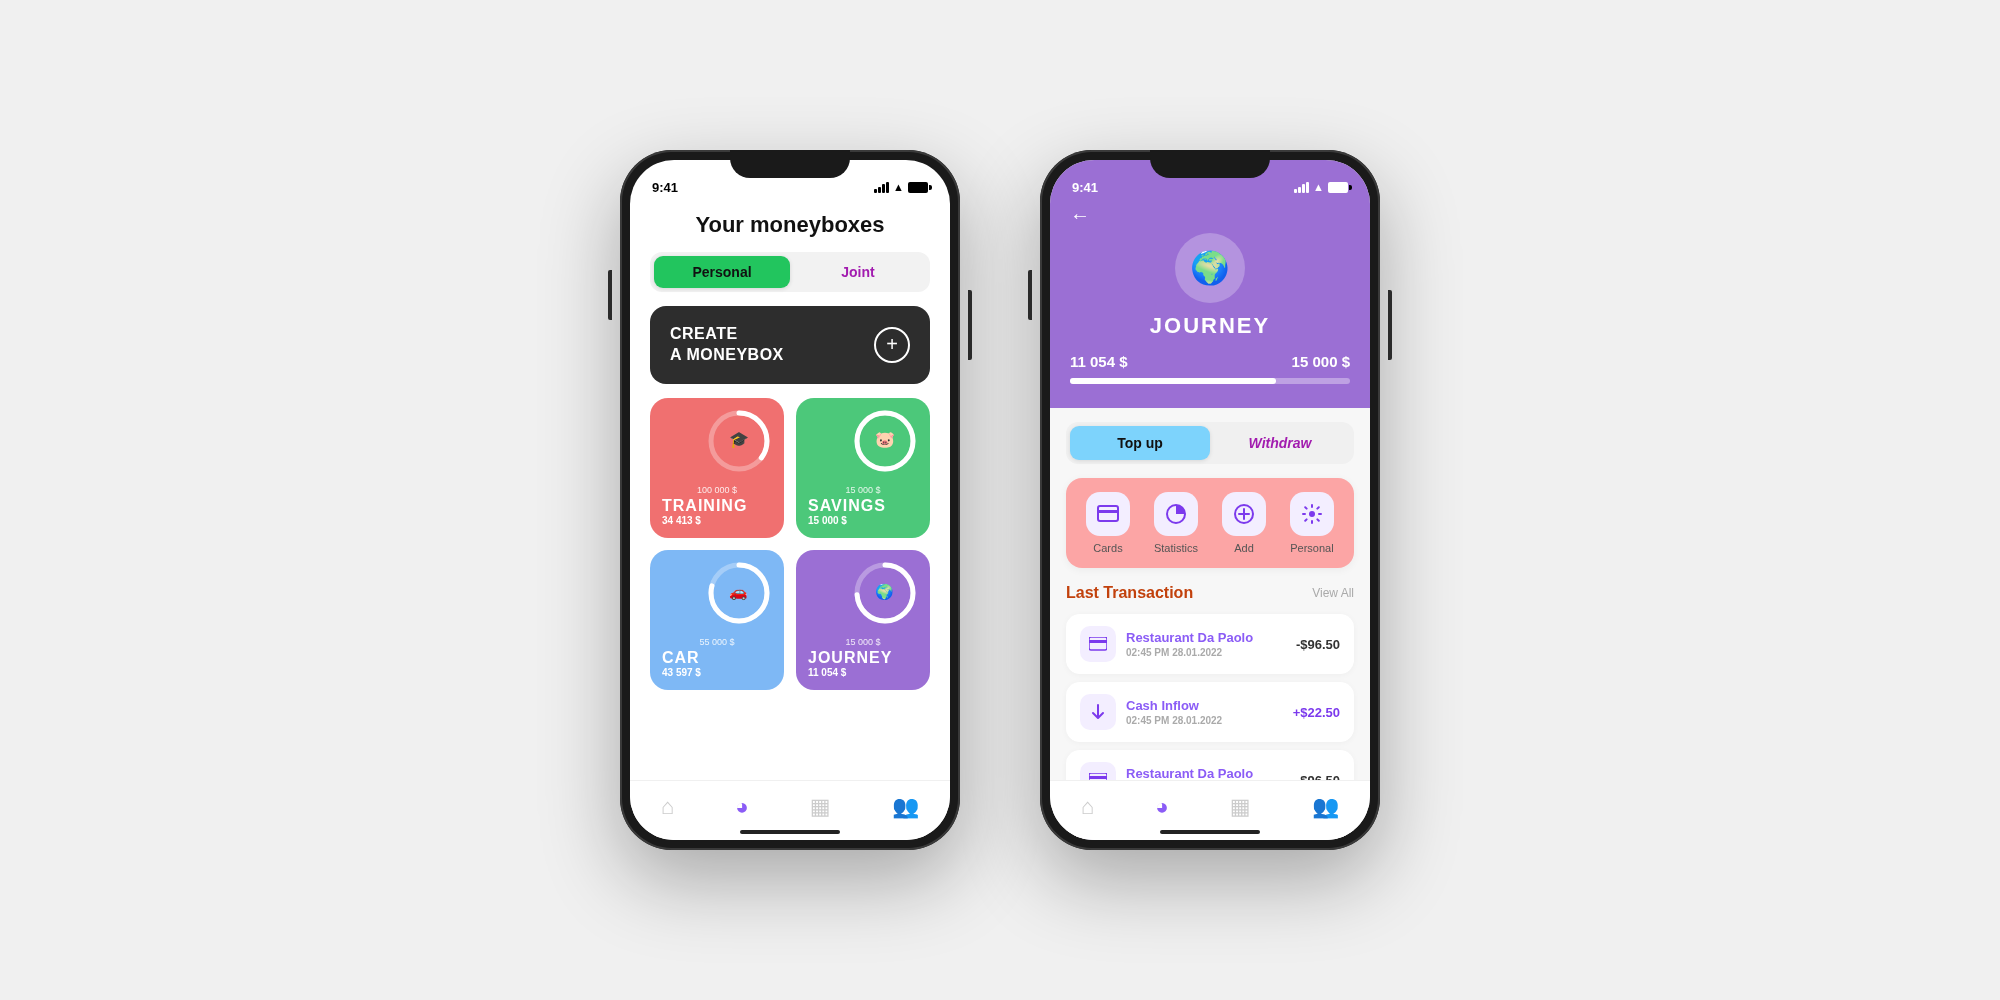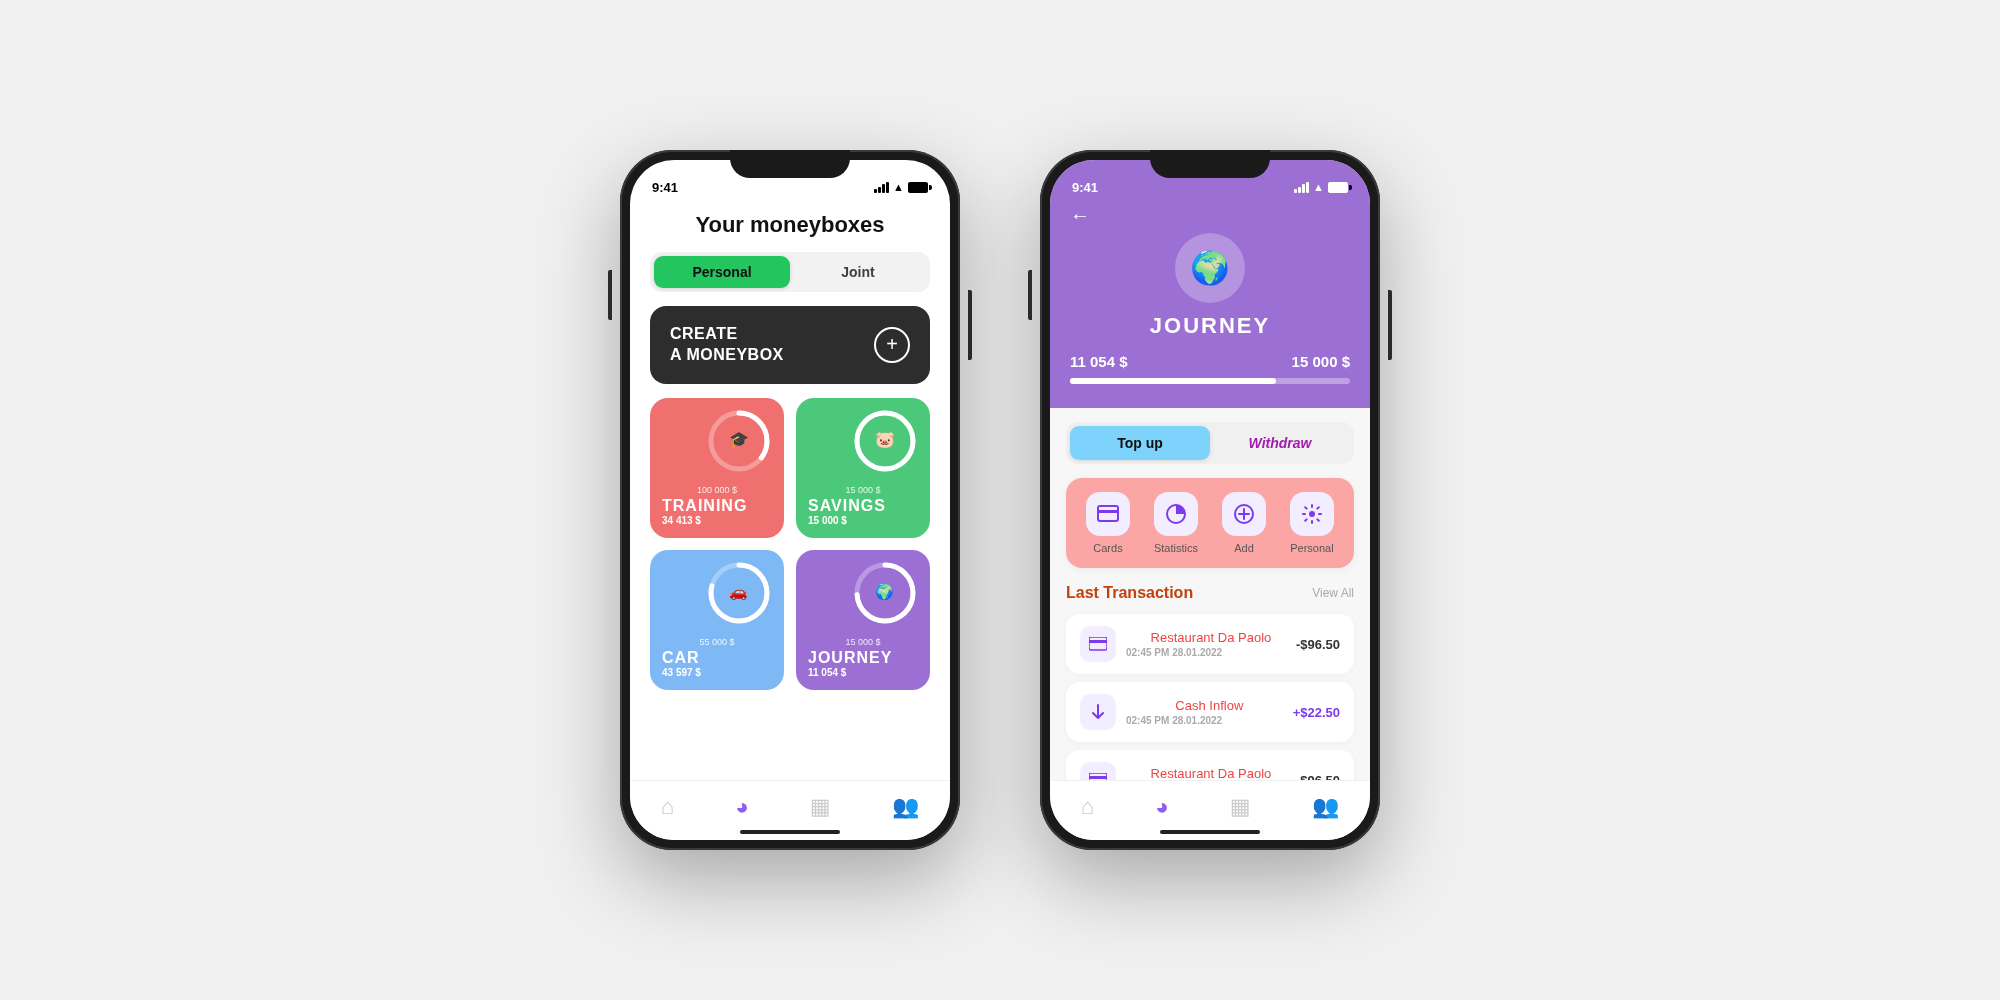--- a/index.html
+++ b/index.html
@@ -84,21 +84,21 @@
     .tab-btn {
       flex: 1;
       text-align: center;
       padding: 8px 0;
       border-radius: 9px;
       font-size: 14px;
       font-weight: 600;
       cursor: pointer;
     }
     .tab-btn.active { background: #22c55e; color: #111; box-shadow: 0 1px 4px rgba(0,0,0,0.12); }
-    .tab-btn.inactive { color: #404040; }
+    .tab-btn.inactive { color: #a21caf; }
 
     .create-box {
       background: #2d2d2d;
       border-radius: 16px;
       margin: 0 20px 14px;
       padding: 18px 20px;
       display: flex;
       justify-content: space-between;
       align-items: center;
       cursor: pointer;
@@ -312,21 +312,21 @@
       width: 36px; height: 36px;
       background: #f3eeff;
       border-radius: 10px;
       display: flex; align-items: center; justify-content: center;
       color: #7c3aed;
       font-size: 16px;
       margin-right: 10px;
       flex-shrink: 0;
     }
     .tx-info { flex: 1; }
-    .tx-name { font-size: 13px; font-weight: 400; color: #ef4444; text-align: center; }
+    .tx-name { font-size: 13px; font-weight: 700; color: #8b5cf6; }
     .tx-time { font-size: 10px; color: #aaa; margin-top: 2px; font-weight: bold; }
     .tx-amount { font-size: 13px; font-weight: 700; }
     .tx-amount.negative { color: #333; }
     .tx-amount.positive { color: #7c3aed; }
 
     
     .phone2 .status-time { color: #000; }
 
     
     .phone::before {

